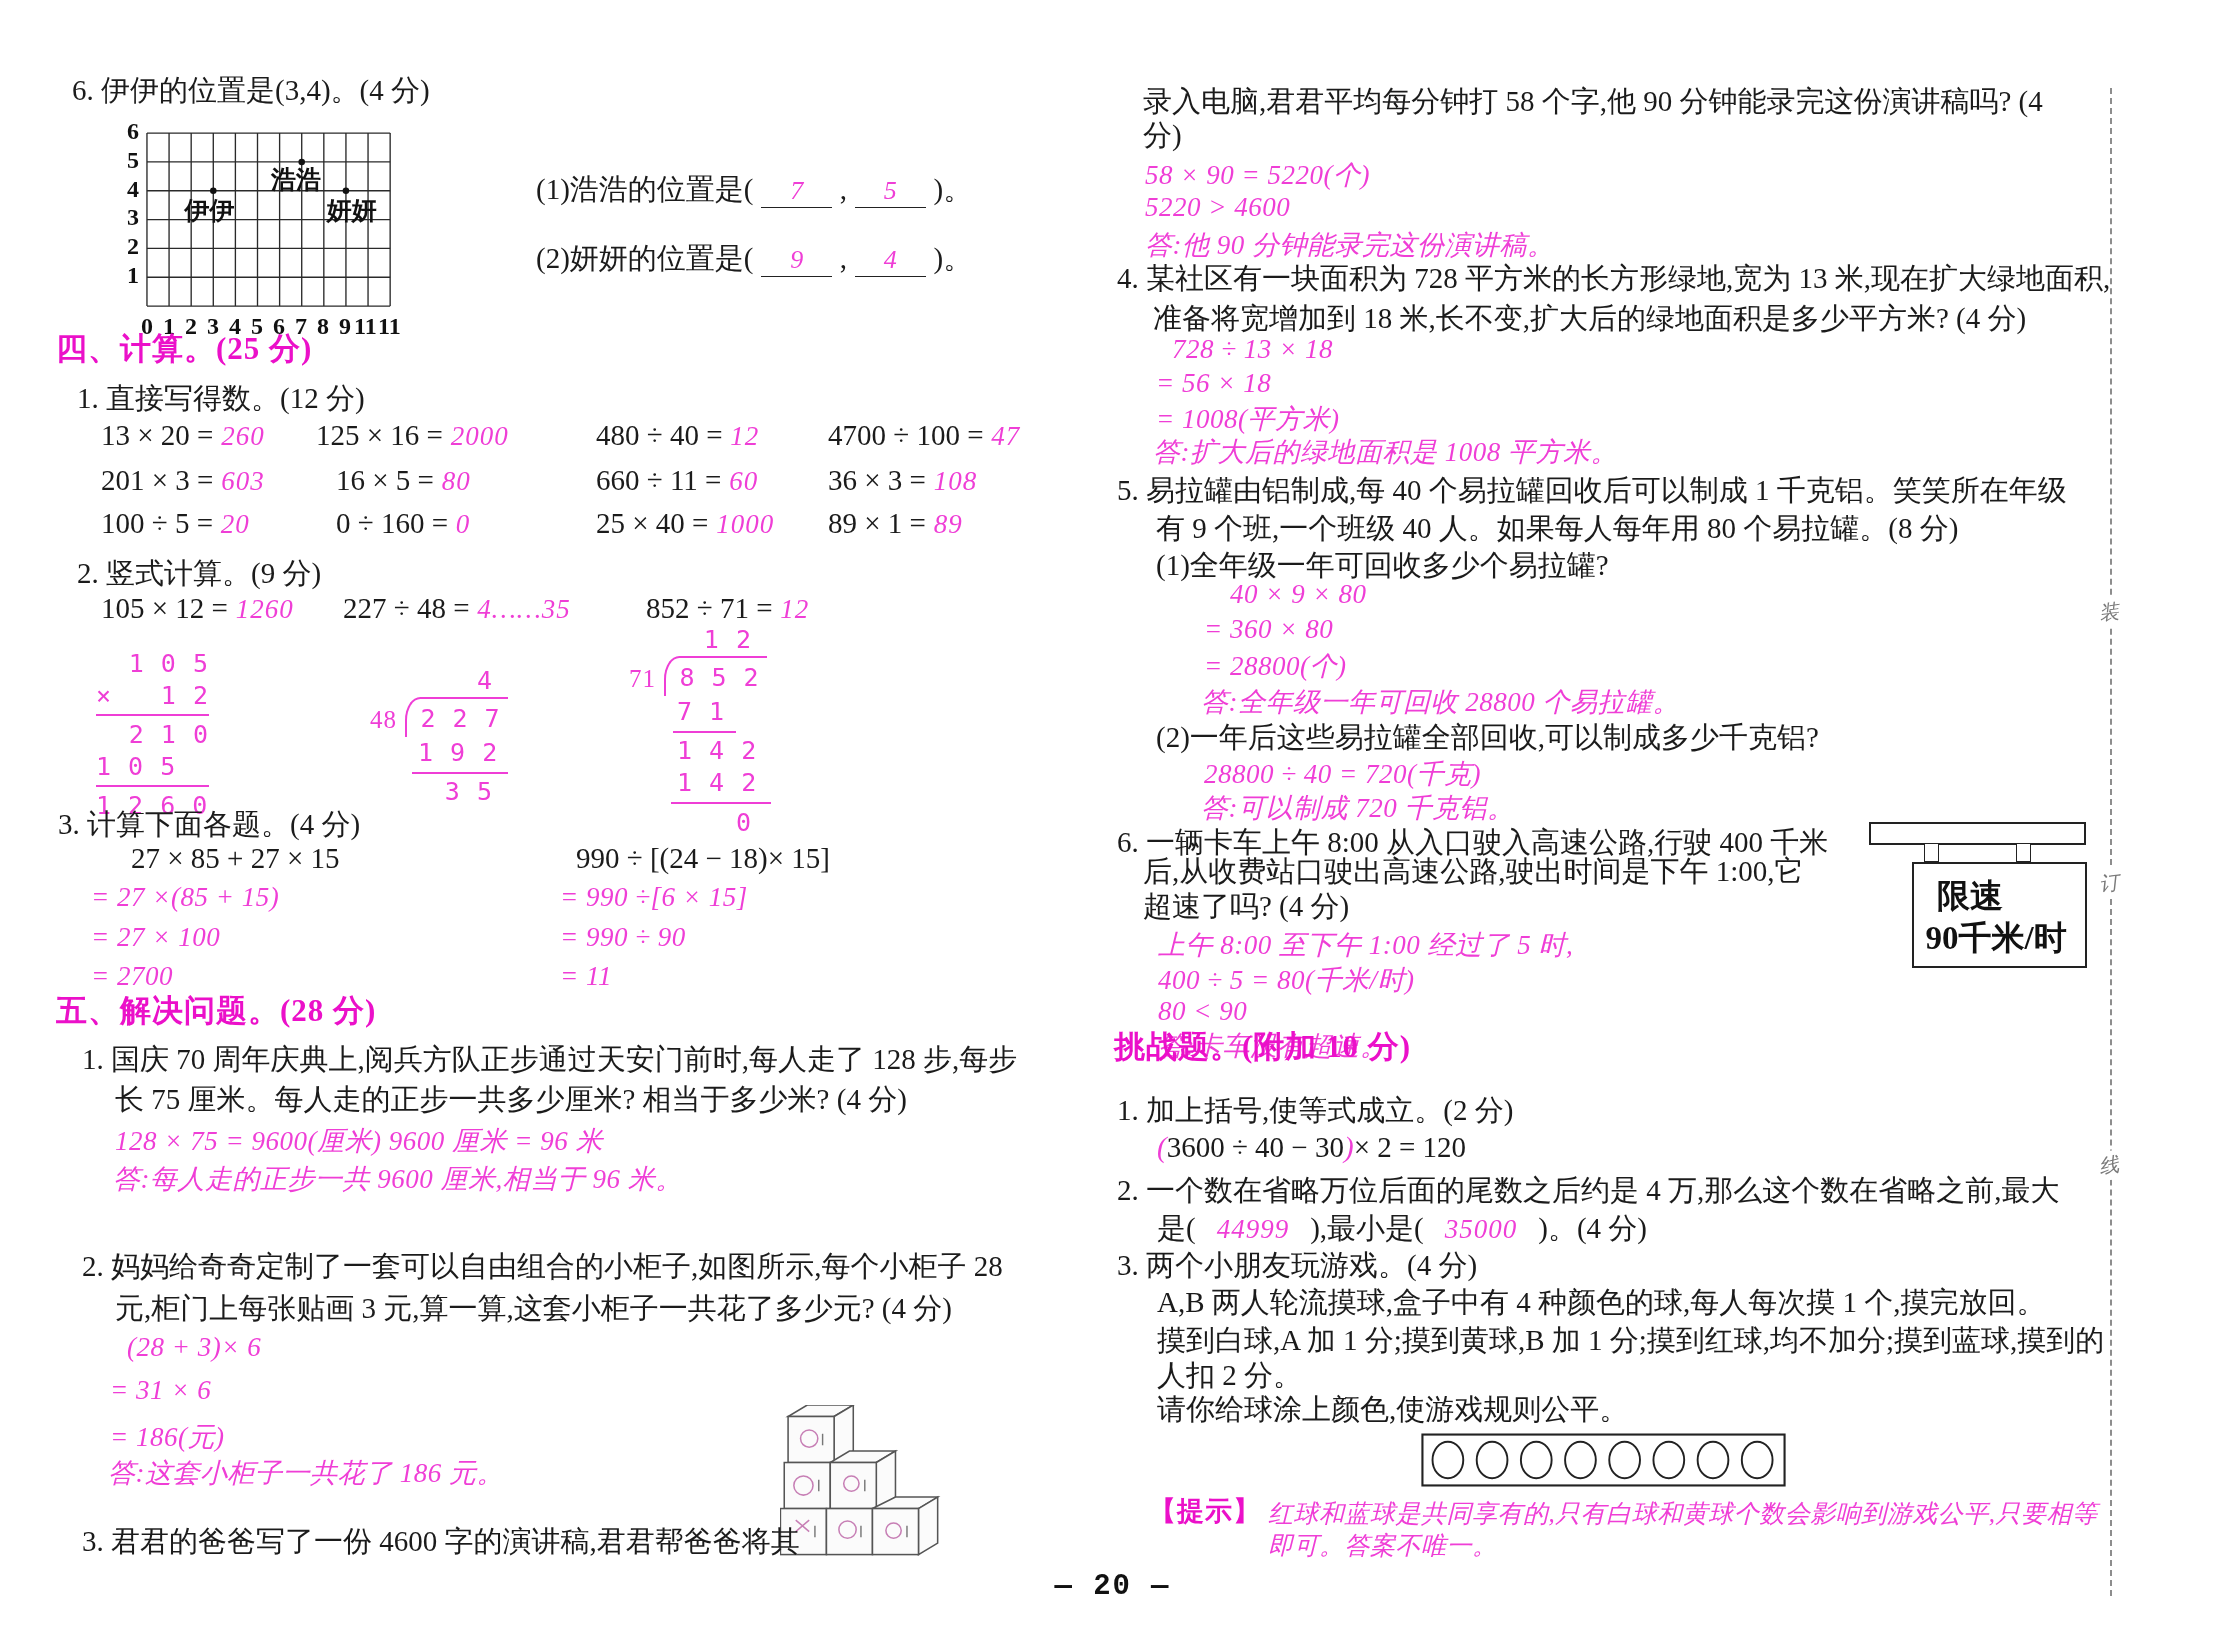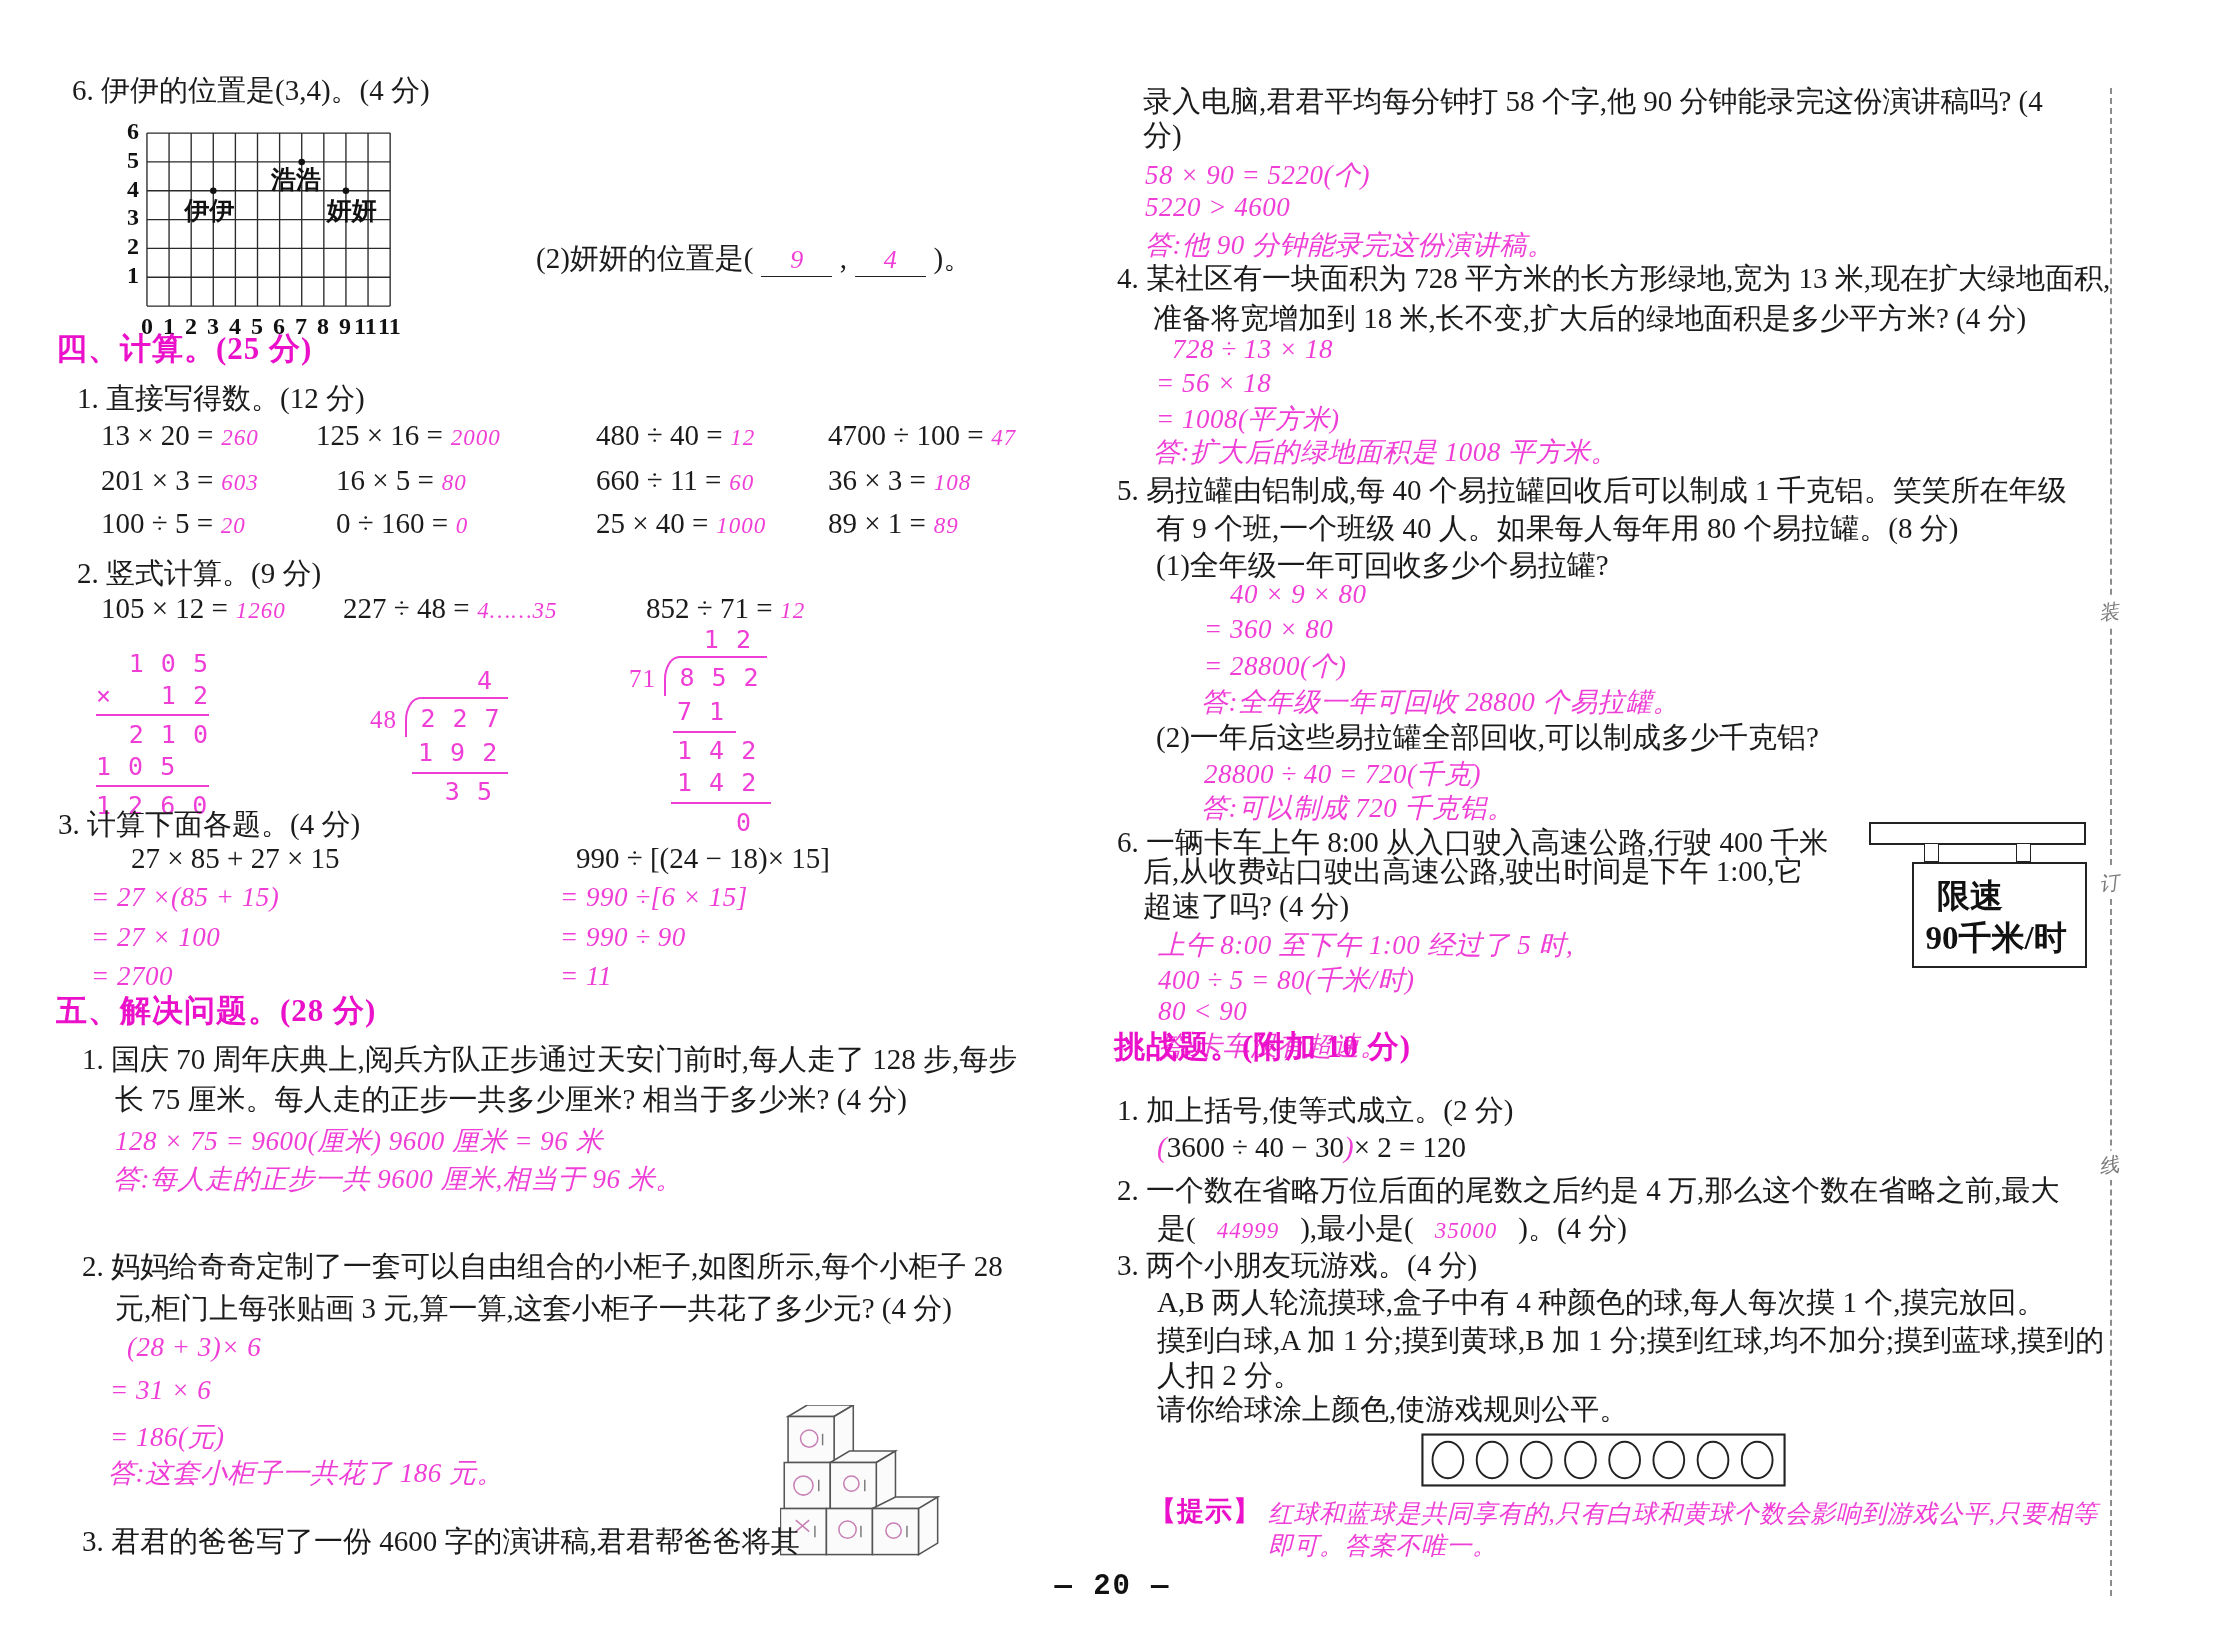--- a/index.html
+++ b/index.html
@@ -2,21 +2,21 @@
 <html style="--ink: #1b1b1b; --answer: #ef3ed6; --header: #eb10c9;"><head>
 <meta charset="utf-8">
 <style>
   :root { --ink:#1b1b1b; --answer:#ef3ed6; --header:#eb10c9; }
   html,body { margin:0; padding:0; background:#e8e8e8; }
   #page { position:relative; width:2226px; height:1651px; background:#ffffff; overflow:hidden;
           font-family:"Liberation Serif","DejaVu Serif",serif; }
   .t  { position:absolute; white-space:nowrap; font-size:29px; color:var(--ink); }
   .hd { position:absolute; white-space:nowrap; font-size:31px; font-weight:bold; color:var(--header); letter-spacing:1px; }
   .pk { position:absolute; white-space:nowrap; font-size:27px; font-style:italic; color:var(--answer); letter-spacing:0.5px; }
-  .pka { font-style:italic; font-size:23px; color:var(--answer); margin-left:7.7px; letter-spacing:1px; }
+  .pka { font-style:italic; font-size:27px; color:var(--answer); margin-left:7.7px; letter-spacing:1px; }
   .pkin { font-style:italic; color:var(--answer); }
   .blank { display:inline-block; min-width:71px; border-bottom:1.9px solid #222; text-align:center;
            font-style:italic; font-size:26px; color:var(--answer); padding-bottom:1.9px; margin:0 7.7px; line-height:1.1; }
   .axis { position:absolute; font-size:24px; font-weight:bold; color:#111; white-space:nowrap; }
   .wk { position:absolute; font-family:"DejaVu Sans Mono","Liberation Mono",monospace;
         font-size:25px; color:var(--answer); letter-spacing:1px; }
   .wk > div { line-height:32px; }
   .r { text-align:right; }
   .opline { display:flex; justify-content:space-between; }
   .bb { border-bottom:2.9px solid var(--answer); padding-bottom:1.9px; margin-bottom:2.9px; }
@@ -69,20 +69,23 @@
     <span class="axis" style="left:123px;top:198px;">4</span>
     <span class="axis" style="left:145px;top:198px;">5</span>
     <span class="axis" style="left:167px;top:198px;">6</span>
     <span class="axis" style="left:189px;top:198px;">7</span>
     <span class="axis" style="left:211px;top:198px;">8</span>
     <span class="axis" style="left:233px;top:198px;">9</span>
     <span class="axis" style="left:248px;top:198px;">11</span>
     <span class="axis" style="left:272px;top:198px;">11</span>
   </div>
 
+  <div class="t" style="left:536px;top:170px;">
+    <span>(1)浩浩的位置是(</span><span class="blank">7</span><span>,</span><span class="blank">5</span><span>)。</span>
+  </div>
   <div class="t" style="left:536px;top:239px;">
     <span>(2)妍妍的位置是(</span><span class="blank">9</span><span>,</span><span class="blank">4</span><span>)。</span>
   </div>
 
   <div class="hd" style="left:56px;top:328px;">四、计算。(25 分)</div>
   <div class="t" style="left:77px;top:379px;">1. 直接写得数。(12 分)</div>
 
   <div class="t" style="left:101px;top:419px;"><span>13 × 20 =</span><span class="pka">260</span></div>
   <div class="t" style="left:316px;top:419px;"><span>125 × 16 =</span><span class="pka">2000</span></div>
   <div class="t" style="left:596px;top:419px;"><span>480 ÷ 40 =</span><span class="pka">12</span></div>

